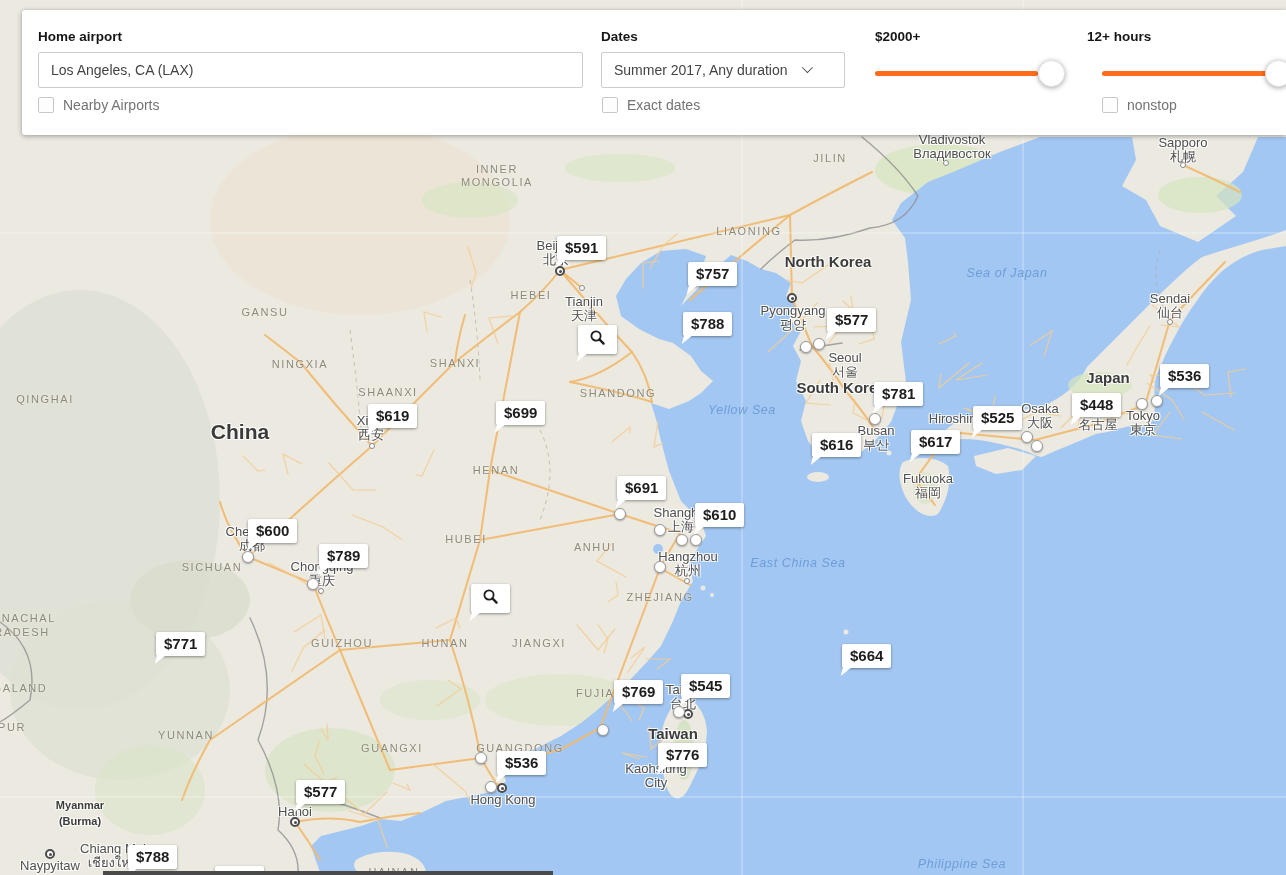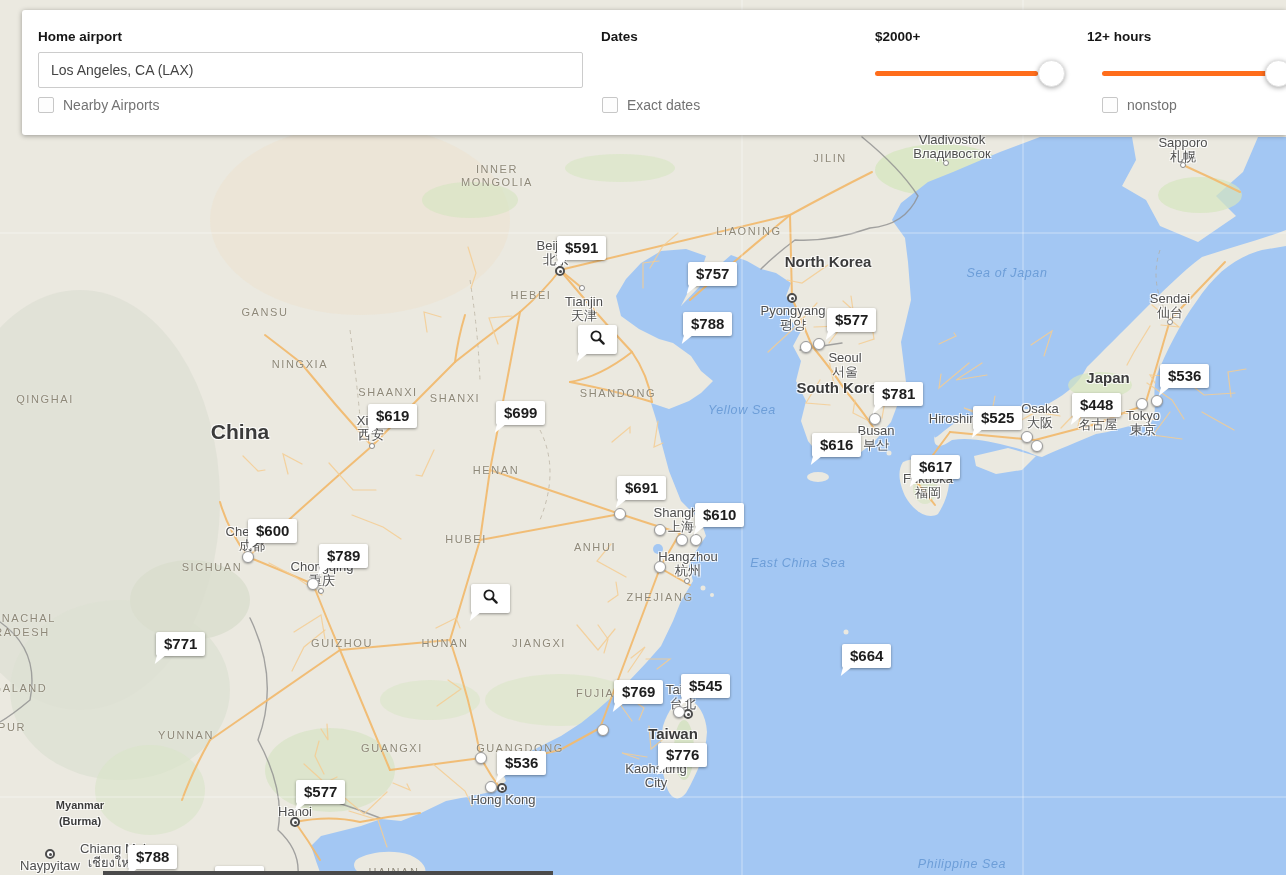--- a/index.html
+++ b/index.html
@@ -239,21 +239,21 @@
       </div>
       <div class="prov-label" style="left: 531px; top: 289px;">
         <div>HEBEI</div>
       </div>
       <div class="prov-label" style="left: 265px; top: 306px;">
         <div>GANSU</div>
       </div>
       <div class="prov-label" style="left: 300px; top: 358px;">
         <div>NINGXIA</div>
       </div>
-      <div class="prov-label" style="left: 455px; top: 357px; margin-top: 35px;">
+      <div class="prov-label" style="left: 455px; top: 357px;">
         <div>SHANXI</div>
       </div>
       <div class="prov-label" style="left: 388px; top: 386px;">
         <div>SHAANXI</div>
       </div>
       <div class="prov-label" style="left: 618px; top: 387px;">
         <div>SHANDONG</div>
       </div>
       <div class="prov-label" style="left: 45px; top: 393px;">
         <div>QINGHAI</div>
@@ -452,21 +452,21 @@
       <div class="mdot circle" style="left: 485px; top: 781px;"></div>
       <div class="mdot bullseye" style="left: 497px; top: 783px;"></div>
       <div class="mdot bullseye" style="left: 290px; top: 817px;"></div>
       <div class="mdot bullseye" style="left: 45px; top: 849px;"></div>
       <div class="pm" style="left: 557px; top: 236px;">$591</div>
       <div class="pm" style="left: 688px; top: 262px;">$757</div>
       <div class="pm" style="left: 683px; top: 312px;">$788</div>
       <div class="pm" style="left: 827px; top: 308px;">$577</div>
       <div class="pm" style="left: 874px; top: 382px;">$781</div>
       <div class="pm" style="left: 812px; top: 433px;">$616</div>
-      <div class="pm" style="left: 911px; top: 430px; margin-top: 25px;">$617</div>
+      <div class="pm" style="left: 911px; top: 430px;">$617</div>
       <div class="pm" style="left: 973px; top: 406px;">$525</div>
       <div class="pm" style="left: 1072px; top: 393px;">$448</div>
       <div class="pm" style="left: 1160px; top: 364px;">$536</div>
       <div class="pm" style="left: 368px; top: 404px;">$619</div>
       <div class="pm" style="left: 496px; top: 401px;">$699</div>
       <div class="pm" style="left: 617px; top: 476px;">$691</div>
       <div class="pm" style="left: 695px; top: 503px;">$610</div>
       <div class="pm" style="left: 248px; top: 519px;">$600</div>
       <div class="pm" style="left: 319px; top: 544px;">$789</div>
       <div class="pm" style="left: 156px; top: 632px;">$771</div>
@@ -492,20 +492,24 @@
   <div id="panel">
 
     <div class="flabel" style="left:16px">Home airport</div>
     <input class="tinput" style="left: 16px; width: 545px;" value="Los Angeles, CA (LAX)">
     <div class="checkrow" style="left:16px; top:87px">
       <span class="checkbox"></span>
       <span>Nearby Airports</span>
     </div>
 
     <div class="flabel" style="left:579px">Dates</div>
+    <div class="tselect" style="left:579px; width:244px">
+      <span>Summer 2017, Any duration</span>
+      <span class="chev"></span>
+    </div>
     <div class="checkrow" style="left:580px; top:87px">
       <span class="checkbox"></span>
       <span>Exact dates</span>
     </div>
 
     <div class="flabel" style="left:853px">$2000+</div>
     <div class="strack" style="left:853px; top:61px; width:163px; background:#ff6d1b"></div>
     <div class="sknob" style="left:1016px; top:50px"></div>
 
     <div class="flabel" style="left:1065px">12+ hours</div>

